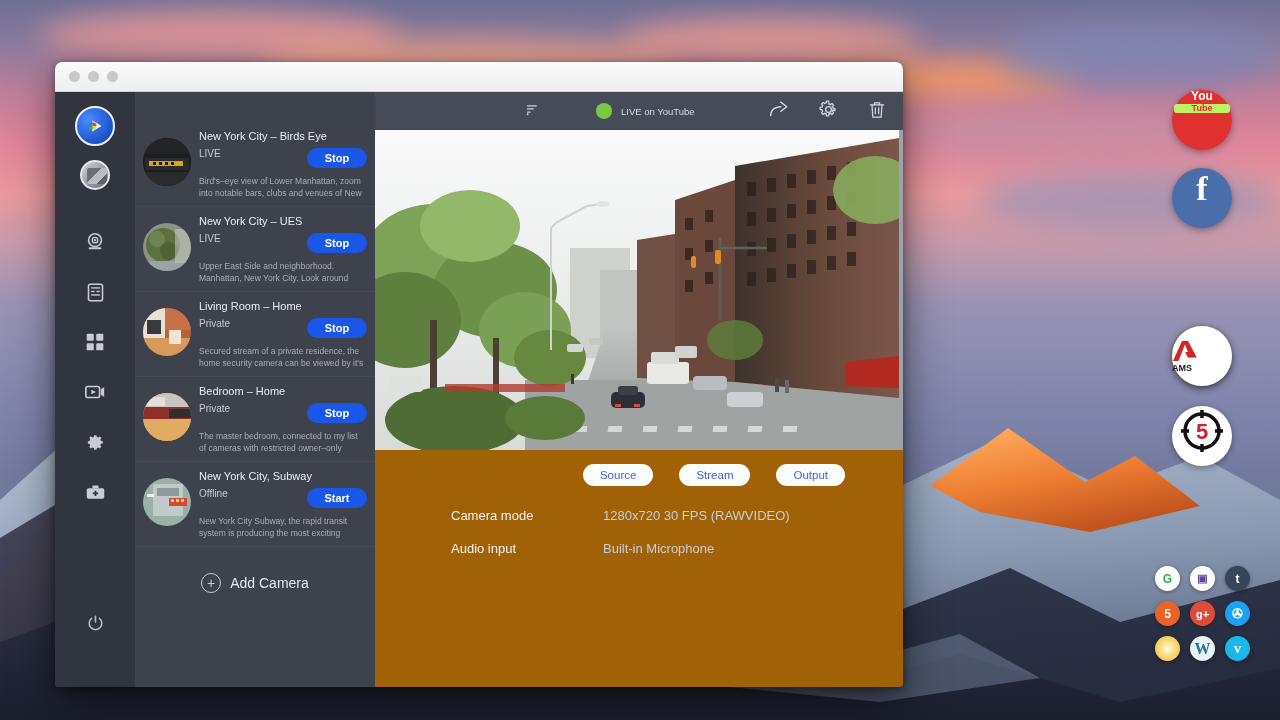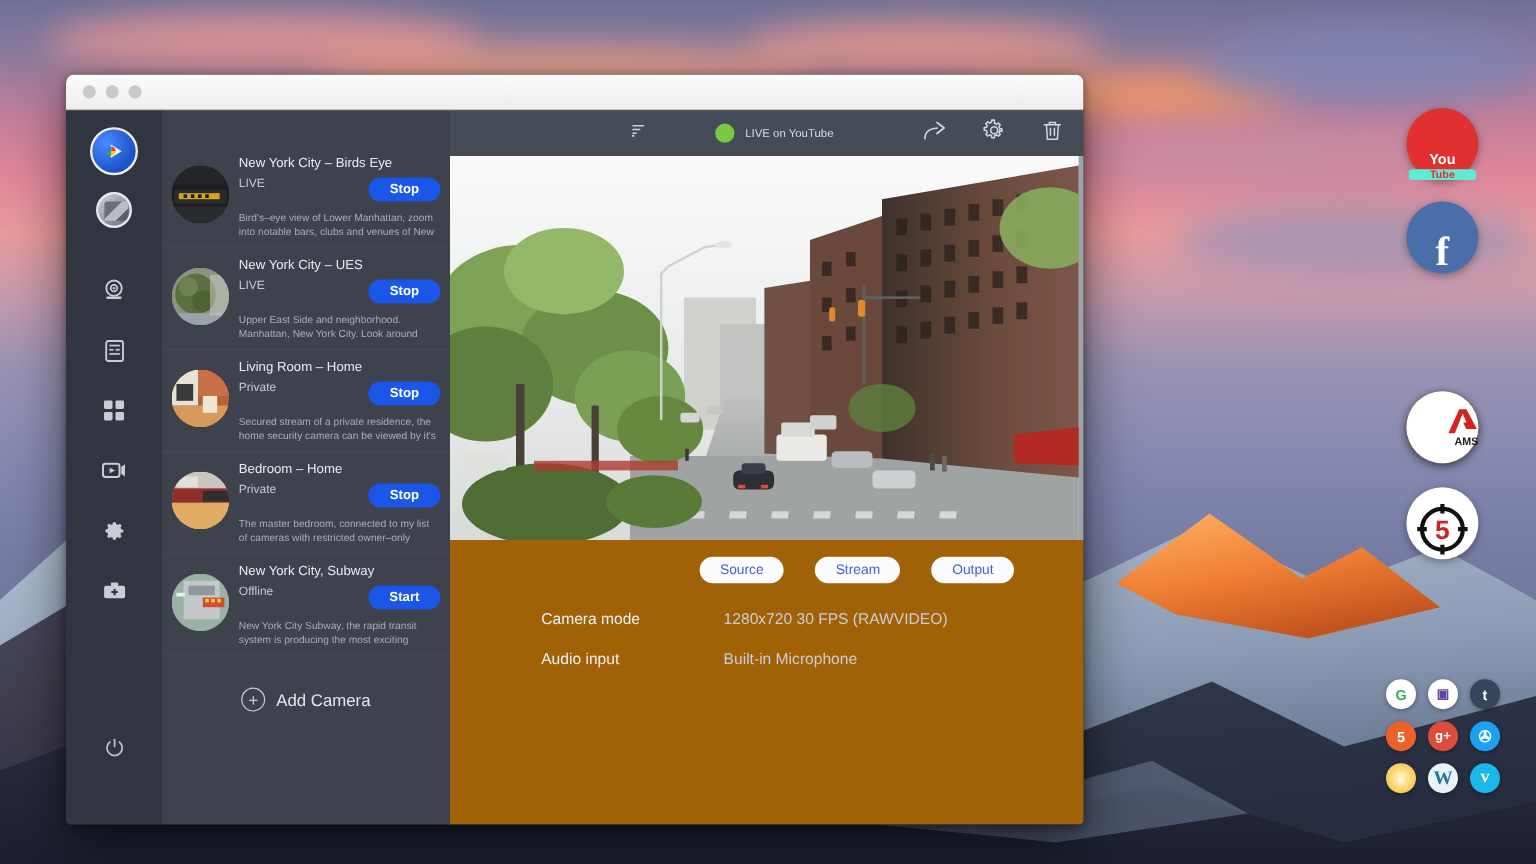--- a/index.html
+++ b/index.html
@@ -132,21 +132,21 @@
     font-size: 11.5px; padding: 5px 17px; cursor: pointer; font-family: "Liberation Sans", sans-serif;
   }
 
   #specs { padding: 22px 0 0 76px; }
   .spec-row { display: flex; margin-bottom: 18px; }
   .spec-key { width: 152px; color: #eef1f6; font-size: 13px; }
   .spec-val { color: #c8cdd6; font-size: 13px; }
 
   
   .float-ico {
-    position: absolute; border-radius: 50%; display: flex; align-items: flex-end;
+    position: absolute; border-radius: 50%; display: flex; align-items: flex-start;
     justify-content: center; cursor: pointer;
     box-shadow: 0 2px 7px rgba(0,0,0,.35);
   }
   .mini-ico {
     position: absolute; width: 25px; height: 25px; border-radius: 50%;
     display: flex; align-items: center; justify-content: center; cursor: pointer;
     font-weight: bold; color: #fff; font-size: 12px;
     box-shadow: 0 1px 4px rgba(0,0,0,.35);
   }
 </style>
@@ -577,21 +577,21 @@
         </div>
 
       </div>
     </div>
 
   </div>
 
   <div class="float-ico" style="left:1172px; top:90px; width:60px; height:60px; background:#e13030;">
     <div style="text-align:center;line-height:1;">
       <div style="color:#fff;font-size:12px;font-weight:bold;">You</div>
-      <div style="background:#5eead4;color:#e13030;font-size:9px;font-weight:bold;border-radius:3px;padding:0 18px;margin-top:2px;">Tube</div>
+      <div style="background:#bef264;color:#e13030;font-size:9px;font-weight:bold;border-radius:3px;padding:0 18px;margin-top:2px;">Tube</div>
     </div>
   </div>
 
   <div class="float-ico" style="left:1172px; top:168px; width:60px; height:60px; background:#4a6ea9;">
     <span style="color:#fff;font-size:34px;font-weight:bold;font-family:'Liberation Serif',serif;line-height:1;margin-top:4px;">f</span>
   </div>
 
   <div class="float-ico" style="left:1172px; top:326px; width:60px; height:60px; background:#f7941e;">
     <svg width="44" height="44" viewBox="0 0 44 44">
       <path d="M9 28 L26 6 L22 20 L35 14 L17 38 L21 24 Z" fill="#ffffff"></path>

